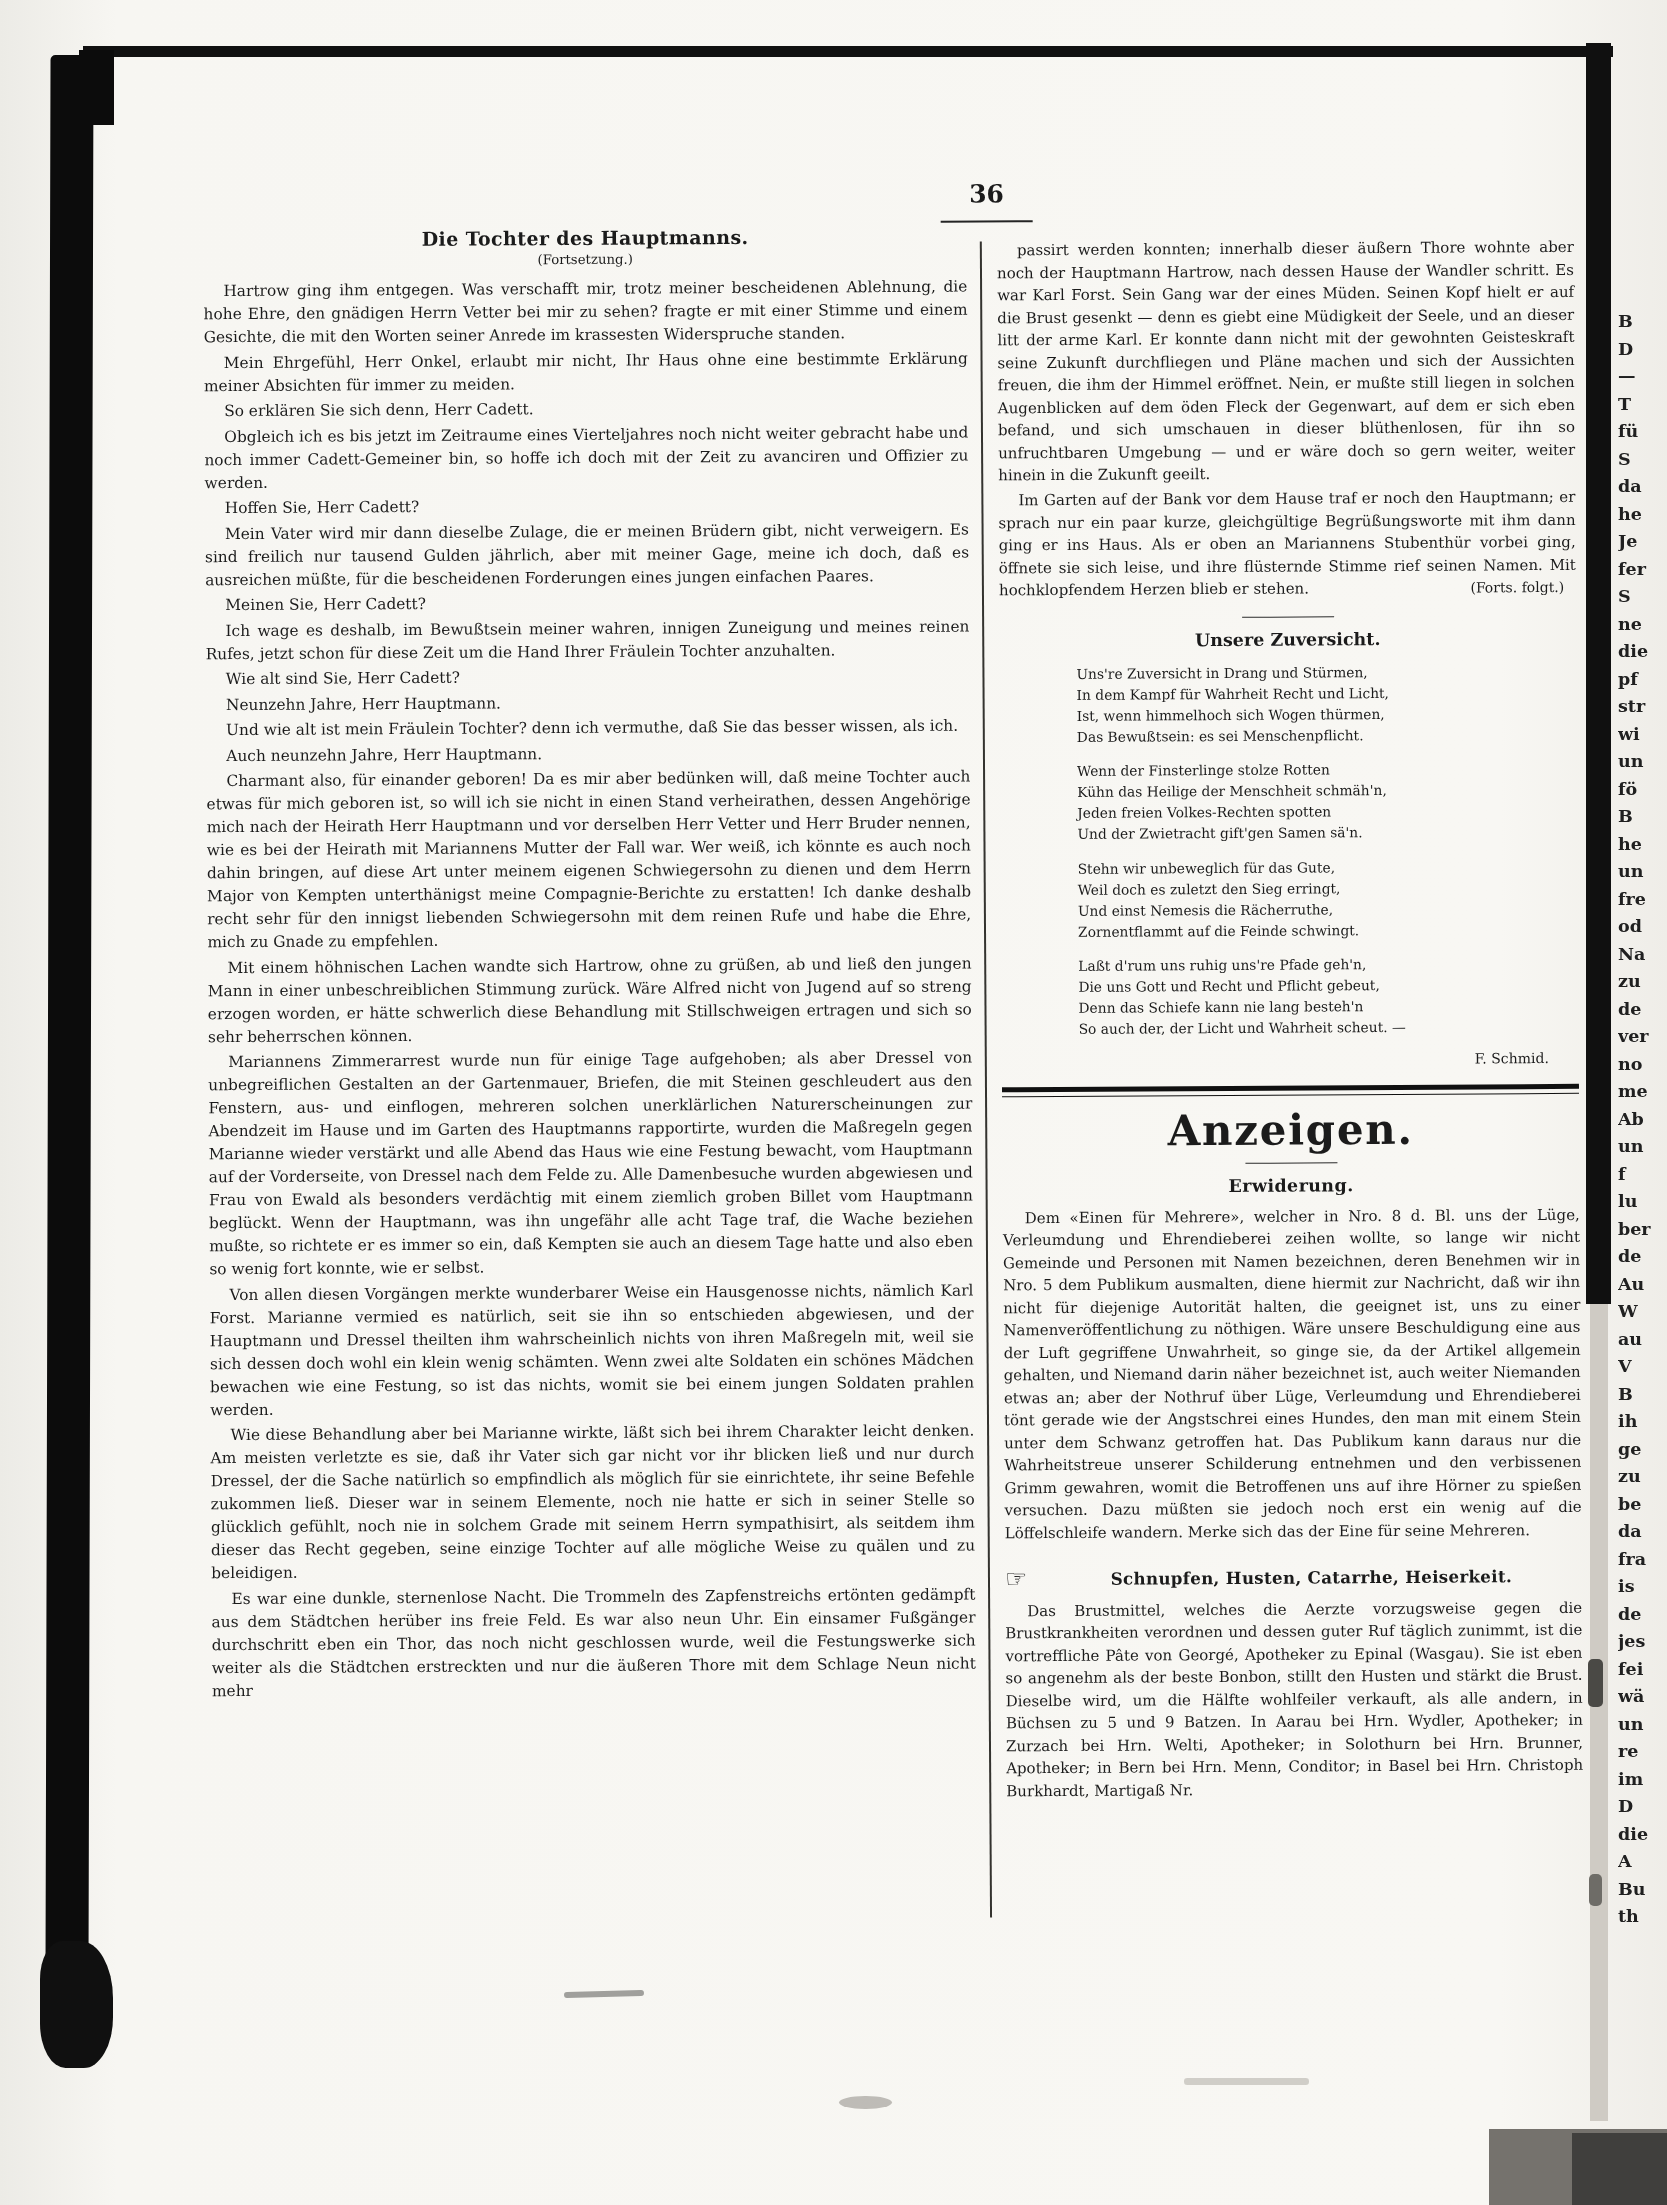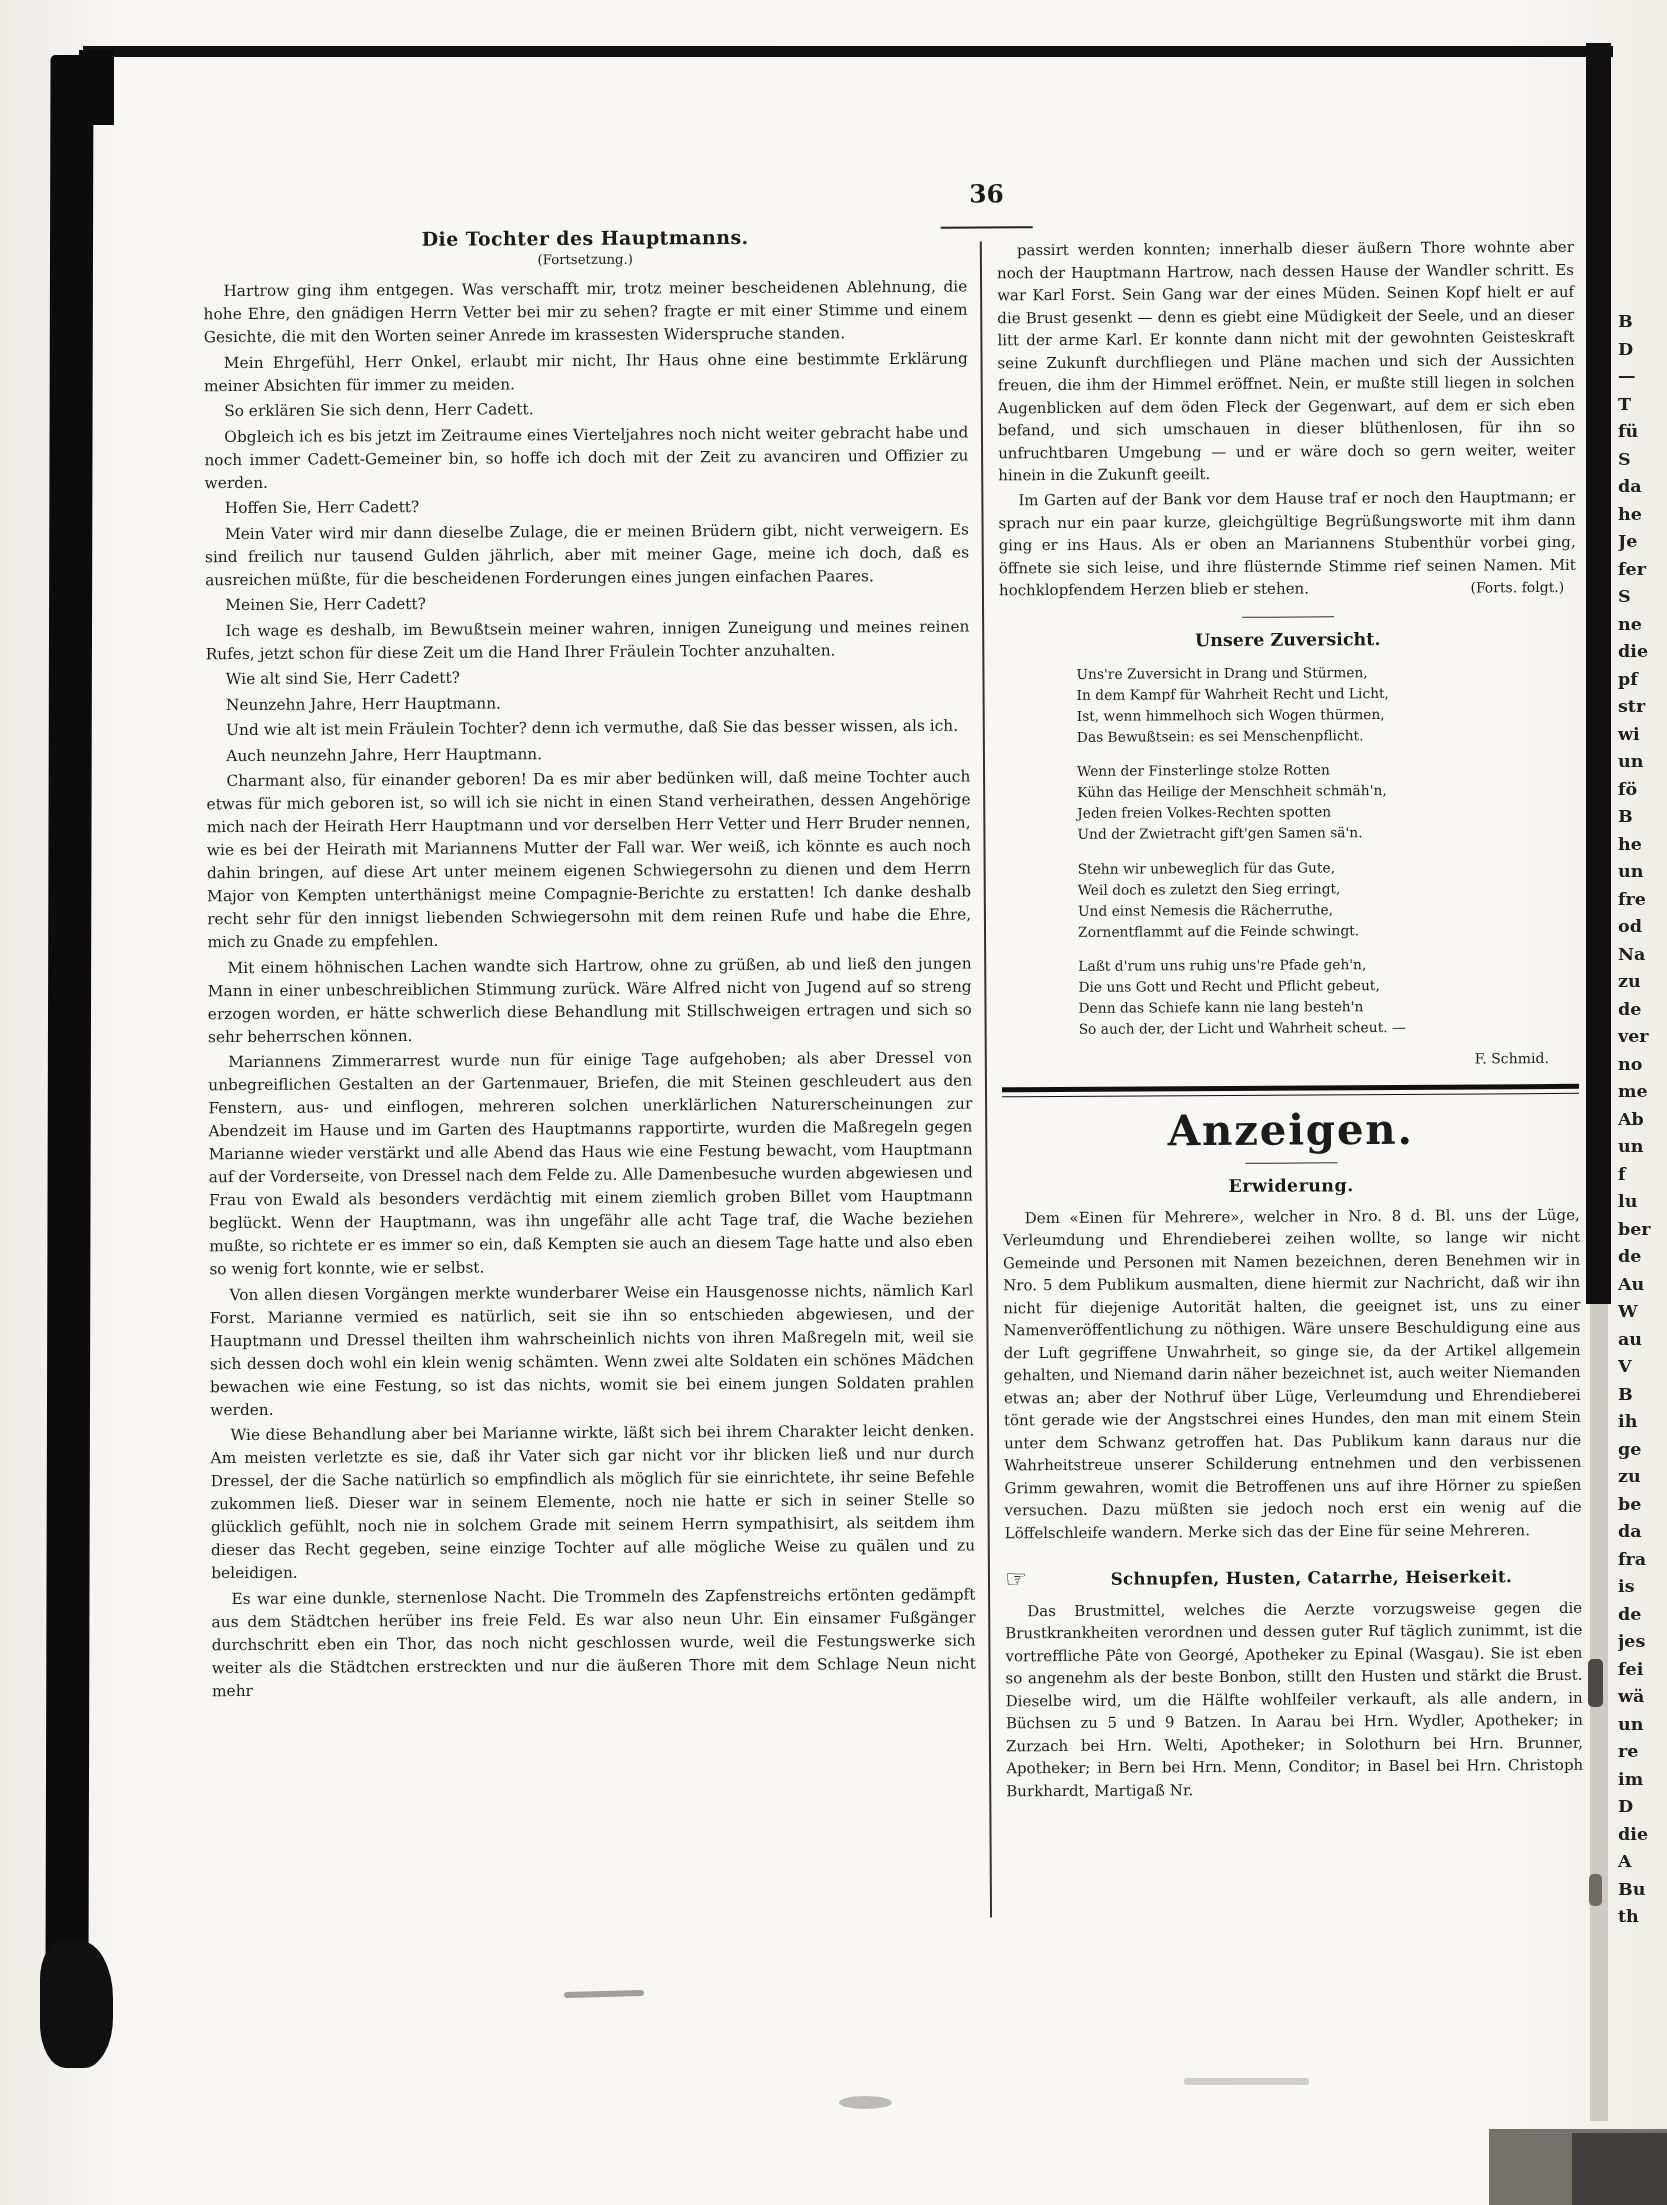--- a/index.html
+++ b/index.html
@@ -16,21 +16,21 @@
   .right-dash-1{left:1588px;top:1659px;width:15px;height:48px;background:#4a4945;border-radius:5px;}
   .right-dash-2{left:1589px;top:1874px;width:12.5px;height:32px;background:#6e6c67;border-radius:5px;}
   .blob-bottom-right{left:1489px;top:2129px;width:178px;height:76px;background:#75726d;}
   .blob-bottom-right-dark{left:1572px;top:2133px;width:95px;height:73px;background:#403f3d;}
   .smudge-1{left:564px;top:1991px;width:80px;height:5.8px;background:#8a8a86;transform:rotate(-1.5deg);border-radius:3.3px;opacity:.8;}
   .smudge-2{left:839px;top:2096px;width:53px;height:13.3px;background:#a5a29c;border-radius:50%;opacity:.7;}
   .smudge-3{left:1184px;top:2078px;width:125px;height:6.7px;background:#b5b2ac;border-radius:3.3px;opacity:.6;}
 
   .page-content{position:absolute;left:200px;top:175px;width:1388px;height:1834px;transform:rotate(-.35deg);}
   .page-number{position:absolute;left:746px;top:5px;width:92px;text-align:center;
-               font-size:25px;font-weight:bold;border-bottom:2.5px solid #242424;padding-bottom:18px;}
+               font-size:25px;font-weight:bold;border-bottom:2.5px solid #242424;padding-bottom:12px;}
   .col-divider{position:absolute;left:785px;top:67px;width:1.7px;height:1676px;background:#34332f;}
 
   .col{position:absolute;}
   .col.left{left:8.3px;top:50px;width:764px;}
   .col.right{left:802px;top:65px;width:577px;}
 
   .story-title{margin:0;text-align:center;font-size:19px;font-weight:bold;letter-spacing:0.4px;}
   .story-subtitle{text-align:center;font-size:13.3px;margin:2.5px 0 11.7px;}
   .paras p{margin:0 0 2.5px;text-indent:20px;text-align:justify;}
   .col.left .paras p{font-size:15.4px;line-height:23px;}

